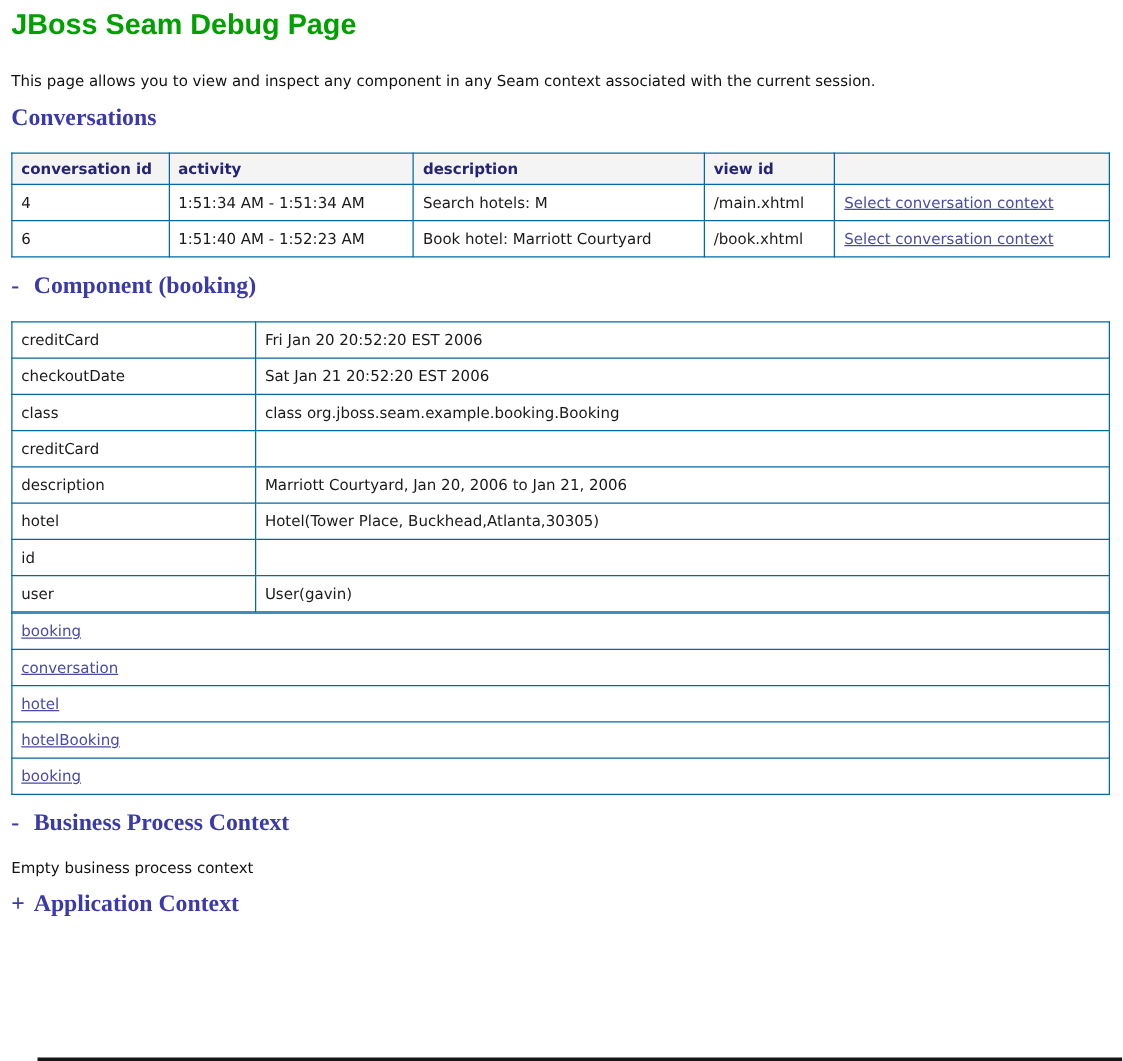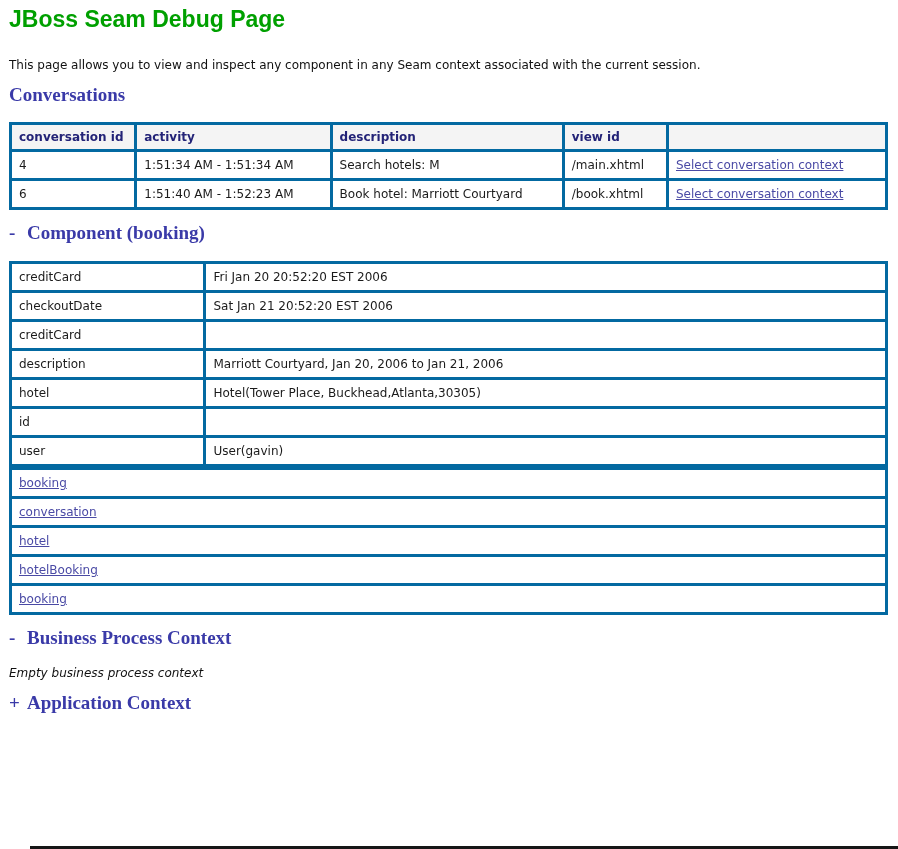--- a/index.html
+++ b/index.html
@@ -43,41 +43,41 @@
     min-width: 11px;
     margin-right: 7px;
     color: #3a3aa8;
   }
   table.grid {
     width: 100%;
     border-collapse: collapse;
     table-layout: fixed;
   }
   table.grid th, table.grid td {
-    border: 3px solid #0369a1;
+    border: 1px solid #0369a1;
     padding: 5px 7px;
     height: 29px;
     font-size: 12px;
     text-align: left;
     vertical-align: middle;
     overflow: hidden;
     white-space: nowrap;
   }
   table.grid th {
     background: #f4f4f4;
     color: #232377;
     font-weight: bold;
     height: 25px;
   }
   a.link {
     color: #4a4aa5;
     text-decoration: underline;
     cursor: pointer;
   }
-  p.empty-msg { margin: 14px 0 0 0; font-size: 12px; color: #111111; font-style: italic; }
+  p.empty-msg { margin: 14px 0 0 0; font-size: 12px; color: #111111; }
   .window-bottom-edge {
     position: absolute;
     left: 30px;
     right: 0;
     bottom: 0;
     height: 3px;
     background: #161616;
   }
 </style>
 </head>
@@ -142,20 +142,24 @@
     <tbody>
       <tr>
         <td>creditCard</td>
         <td>Fri Jan 20 20:52:20 EST 2006</td>
       </tr>
       <tr>
         <td>checkoutDate</td>
         <td>Sat Jan 21 20:52:20 EST 2006</td>
       </tr>
       <tr>
+        <td>class</td>
+        <td>class org.jboss.seam.example.booking.Booking</td>
+      </tr>
+      <tr>
         <td>creditCard</td>
         <td></td>
       </tr>
       <tr>
         <td>description</td>
         <td>Marriott Courtyard, Jan 20, 2006 to Jan 21, 2006</td>
       </tr>
       <tr>
         <td>hotel</td>
         <td>Hotel(Tower Place, Buckhead,Atlanta,30305)</td>

